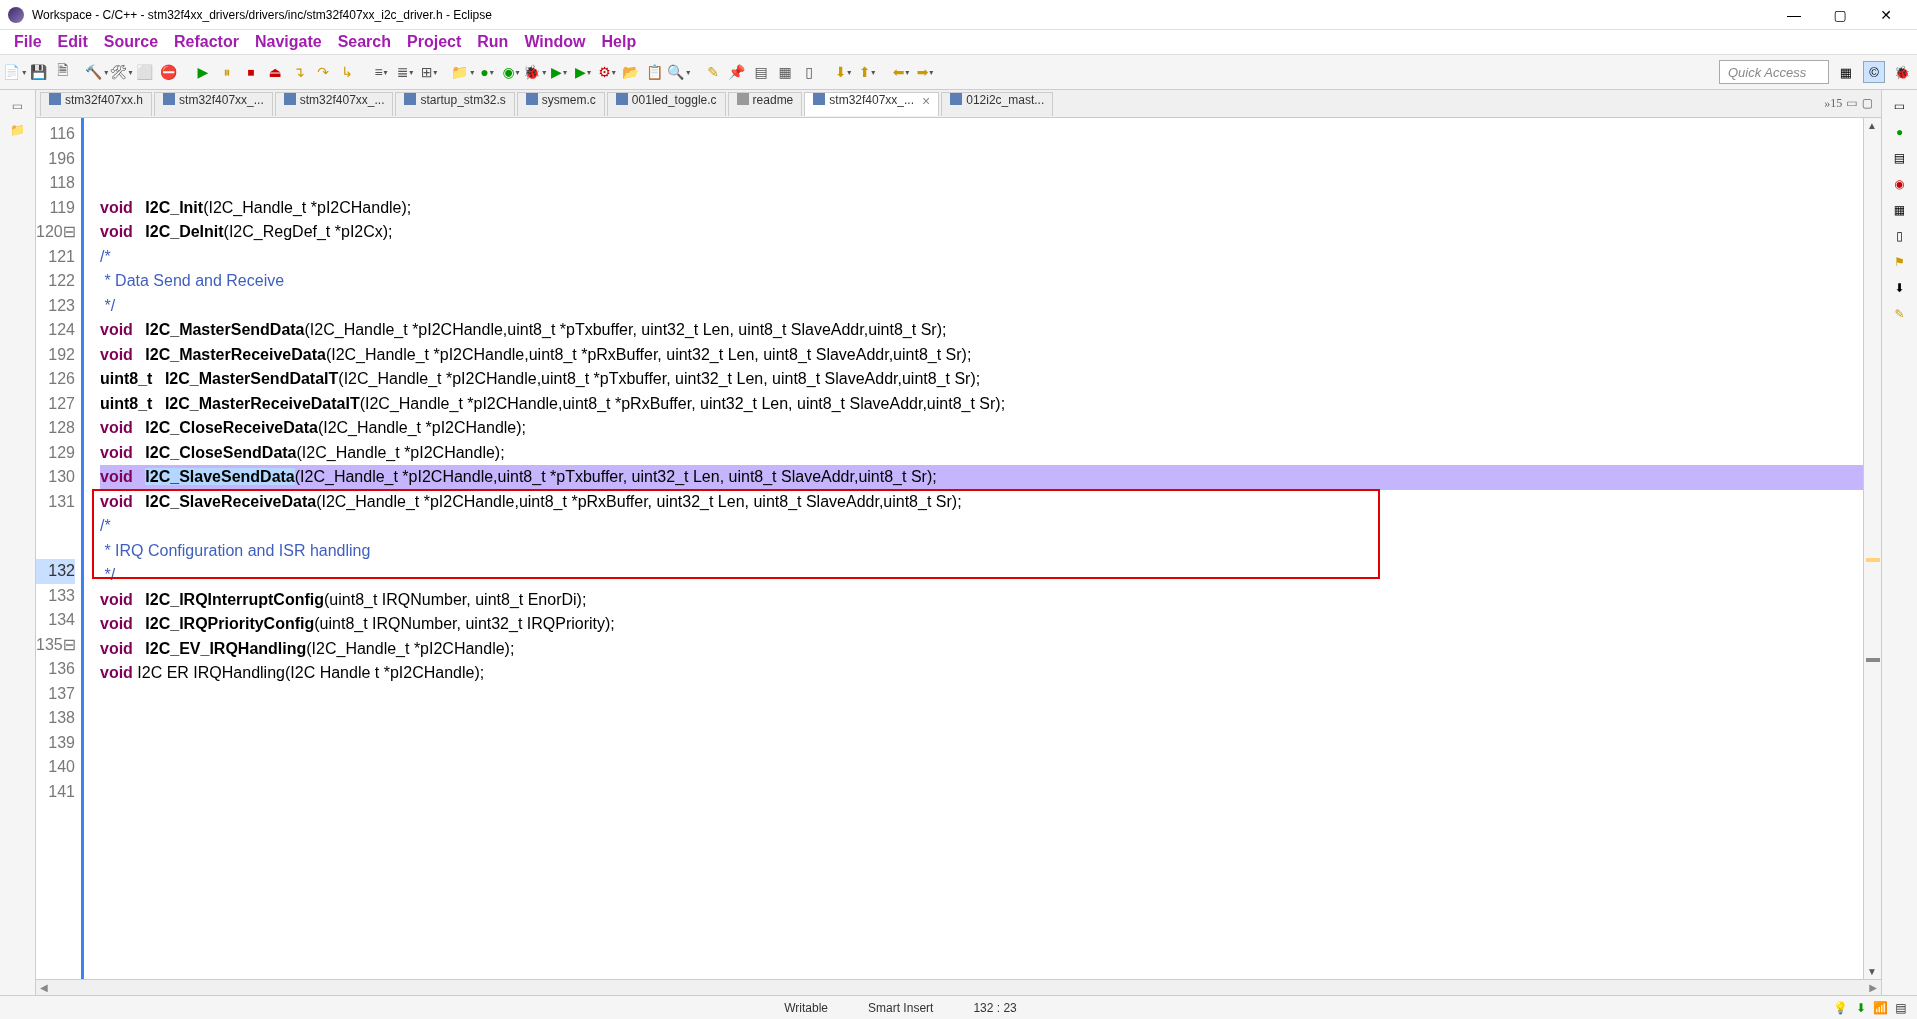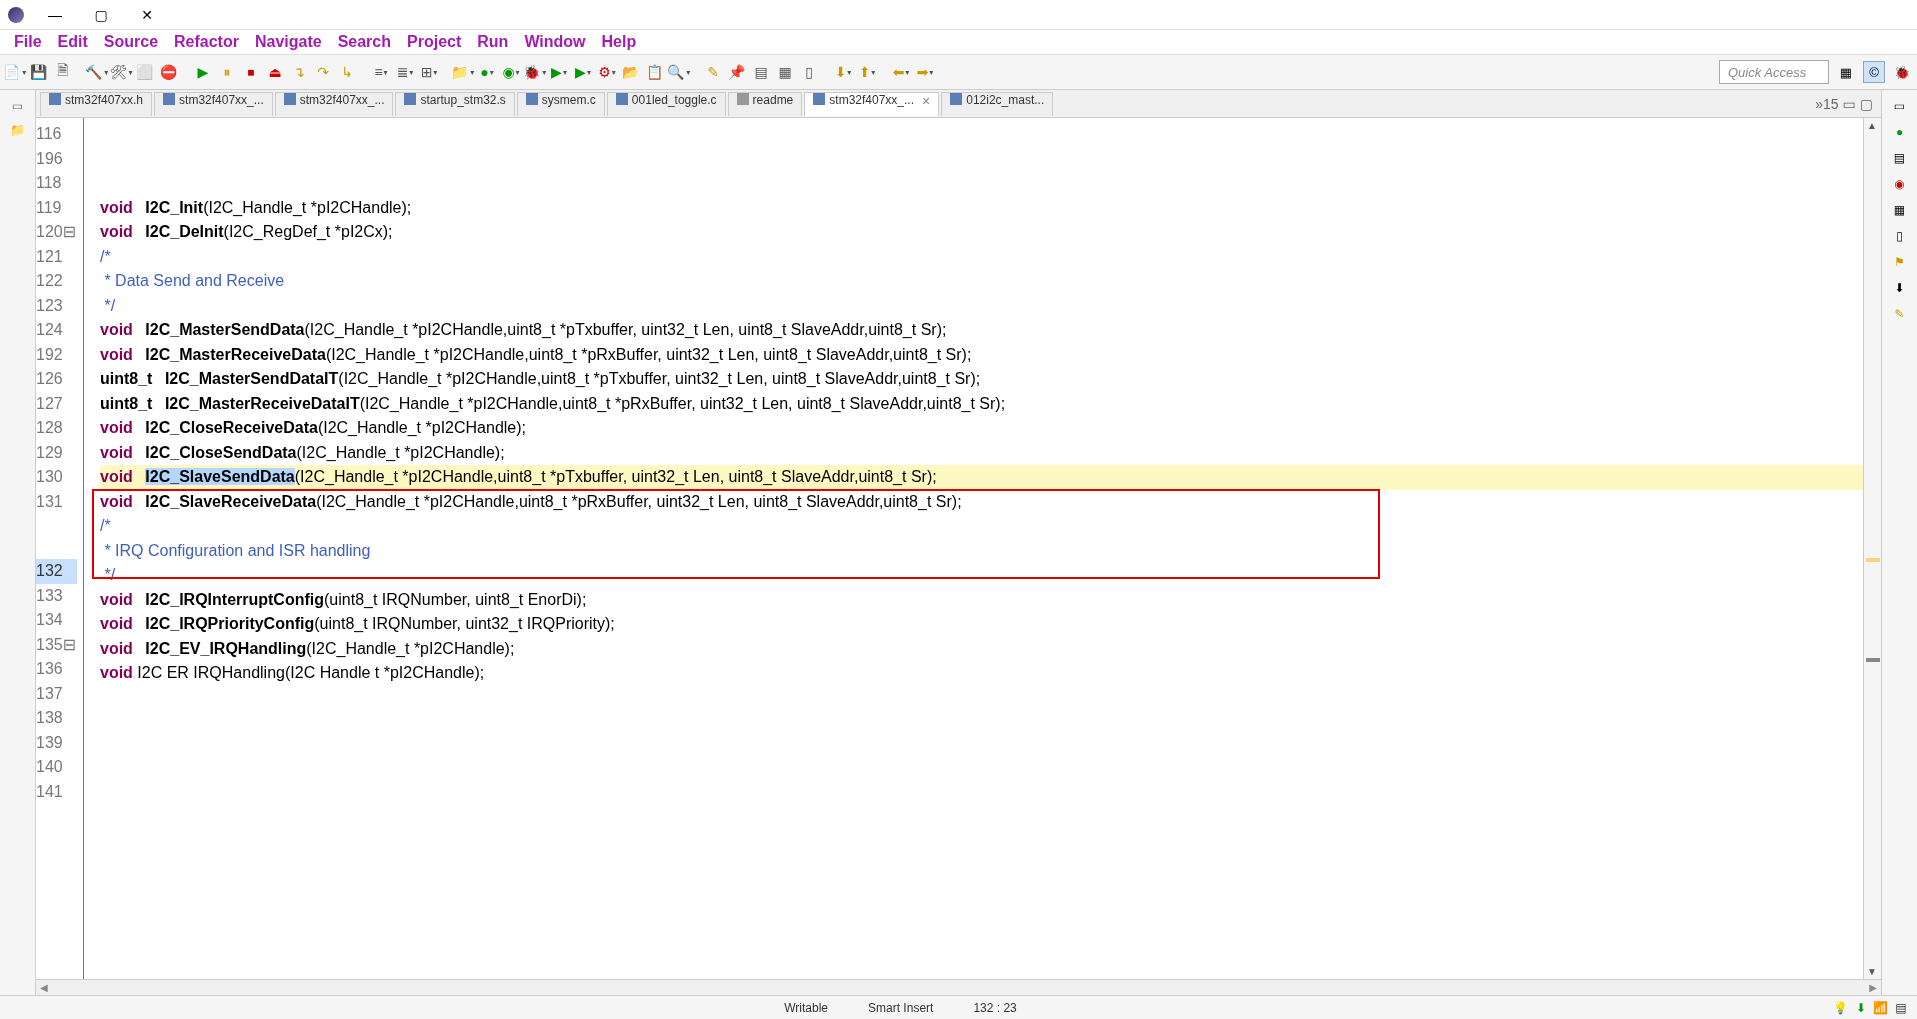--- a/index.html
+++ b/index.html
@@ -19,48 +19,49 @@
 .main-area { display: flex; height: calc(100% - 30px - 24px - 36px - 24px); }
 .left-gutter { width: 36px; background: #f5f5f5; border-right: 1px solid #ccc; display: flex; flex-direction: column; align-items: center; padding-top: 8px; gap: 8px; }
 .left-gutter .it { width: 16px; height: 16px; font-size: 12px; color: #666; display: flex; align-items: center; justify-content: center; }
 .editor-block { flex: 1; display: flex; flex-direction: column; background: #fff; }
 .tabs { display: flex; align-items: center; height: 28px; background: #f0f0f0; border-bottom: 1px solid #ccc; padding: 0 4px; gap: 2px; }
 .tab { display: flex; align-items: flex-start; height: 24px; padding: 0 8px; font-size: 12px; background: #eee; border: 1px solid #ccc; border-bottom: none; color: #333; gap: 4px; }
 .tab.active { background: #fff; }
 .tab .ficon { width: 12px; height: 12px; }
 .tab .close { font-size: 14px; color: #888; margin-left: 4px; }
 .tabs-right { margin-left: auto; display: flex; gap: 4px; padding-right: 4px; }
-.tabs-right span { font-size: 14px; color: #666; }
+.tabs-right span { font-size: 12px; color: #666; font-family: Liberation Serif, serif; }
 .editor-body { flex: 1; display: flex; background: #fff; overflow: hidden; position: relative; }
-.line-numbers { width: 48px; text-align: left; padding: 4px 6px 12px 0; font-family: "Consolas", monospace; font-size: 16px; color: #787878; background: #fff; border-right: 1px solid #3b82f6; user-select: none; line-height: 24.5px; }
+.line-numbers { width: 48px; text-align: right; padding: 4px 6px 12px 0; font-family: "Consolas", monospace; font-size: 16px; color: #787878; background: #fff; border-right: 3px solid #3b82f6; user-select: none; line-height: 24.5px; }
 .line-numbers .cur { background: #c8dfff; color: #333; margin-top: 45px; }
 .fold-col { width: 12px; background: #fff; border-right: 0px solid #eee; }
 .code { flex: 1; font-family: "Consolas", monospace; font-size: 16px; line-height: 24.5px; padding: 4px 0 4px 4px; position: relative; white-space: pre; color: #000; }
 .kw { color: #7f0055; font-weight: bold; }
 .fn { color: #000; font-weight: bold; margin-left: 8px; }
 .ty { color: #000; font-weight: bold; }
 .cm { color: #3f5fbf; }
 .sel { background: #b4d7ff; }
 .red-box { position: absolute; border: 2px solid #e00000; pointer-events: none; }
 .overview { width: 18px; background: #f5f5f5; border-left: 1px solid #ccc; position: relative; }
 .overview .mark { position: absolute; width: 14px; height: 4px; left: 2px; background: #ffd27a; }
 .right-gutter { width: 36px; background: #f5f5f5; border-left: 1px solid #ccc; display: flex; flex-direction: column; align-items: center; padding-top: 8px; gap: 10px; }
 .right-gutter .it { width: 16px; height: 16px; font-size: 12px; display: flex; align-items: center; justify-content: center; }
 .hscroll { height: 16px; background: #f0f0f0; border-top: 1px solid #ccc; display: flex; align-items: center; justify-content: space-between; padding: 0 4px; font-size: 10px; color: #888; }
 .statusbar { display: flex; align-items: center; height: 24px; background: #f5f5f5; border-top: 1px solid #ccc; padding: 0 8px; font-size: 12px; color: #333; gap: 40px; }
 .statusbar .spacer { flex: 1; }
 .statusbar .sicons { display: flex; gap: 4px; }
 .statusbar .sicons span { width: 16px; height: 16px; display: flex; align-items: center; justify-content: center; font-size: 12px; }
-.cur-line-bg { background: #fef9c3; }
+.cur-line-bg { background: #c4b5fd; }
 </style>
 </head>
 <body>
 
 <div class="titlebar">
   <div class="icon"></div>
+  <div class="title">Workspace - C/C++ - stm32f4xx_drivers/drivers/inc/stm32f407xx_i2c_driver.h - Eclipse</div>
   <div class="win-btn">—</div>
   <div class="win-btn">▢</div>
   <div class="win-btn">✕</div>
 </div>
 
 <div class="menubar">
   <span>File</span>
   <span>Edit</span>
   <span>Source</span>
   <span>Refactor</span>

